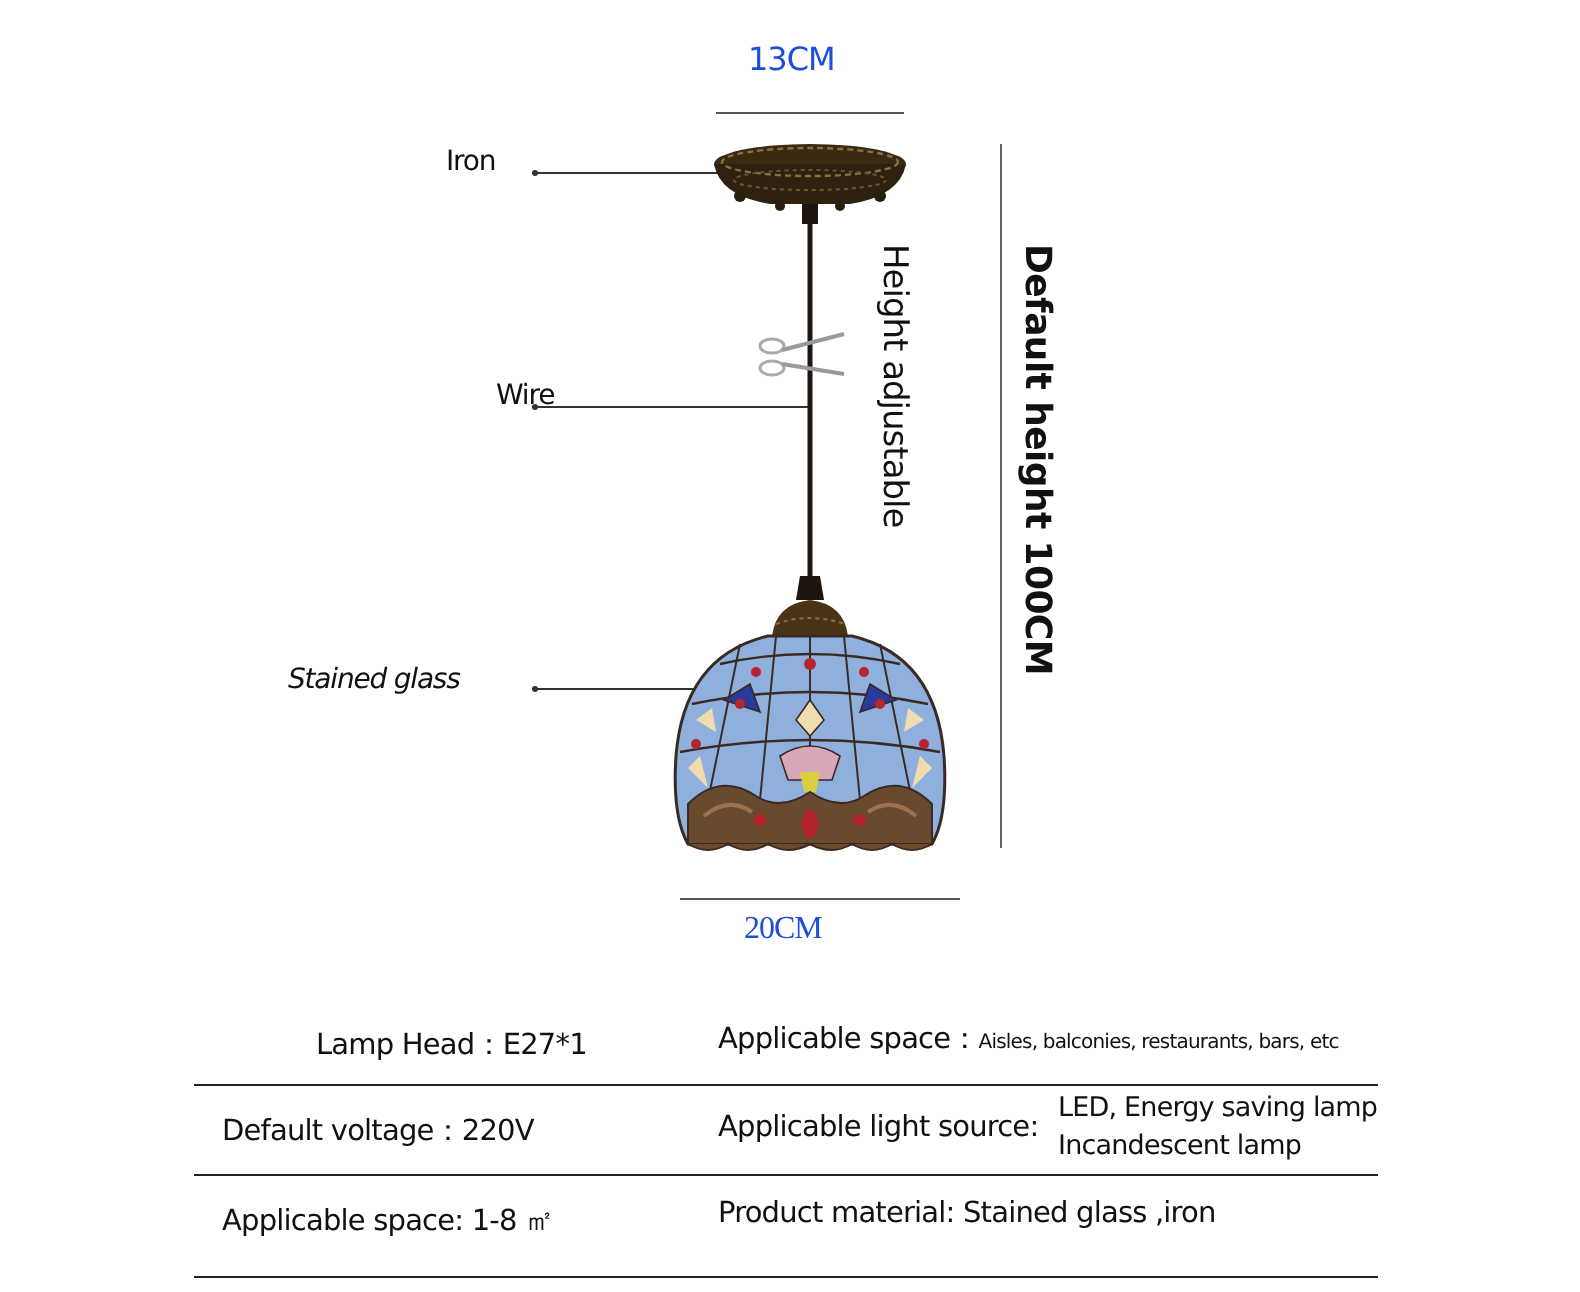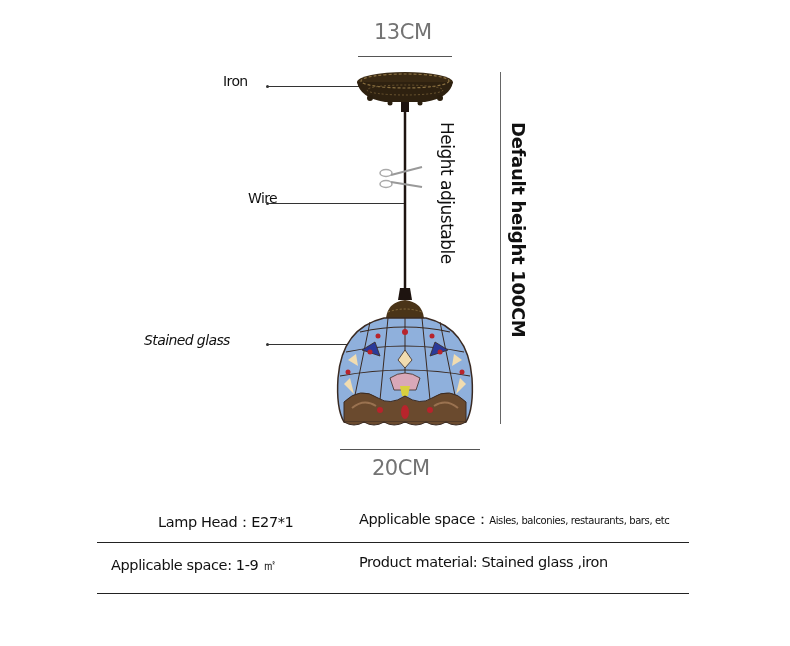--- a/index.html
+++ b/index.html
@@ -1,39 +1,39 @@
 <!DOCTYPE html>
 <html><head>
 <meta charset="utf-8">
 <style>
   html, body { margin: 0; padding: 0; background: #ffffff; }
   body { width: 790px; height: 646px; position: relative; overflow: hidden;
          font-family: "DejaVu Sans", sans-serif; color: #1a1a1a; }
   .abs { position: absolute; }
-  .dim-label { font-size: 21px; letter-spacing: -0.5px; color: #737373; }
+  .dim-label { font-size: 16px; letter-spacing: -0.5px; color: #1d4ed8; }
   .dim-line { height: 1px; background: #555; }
   .callout-label { font-size: 14px; letter-spacing: -0.6px; color: #111; }
   .callout-line { height: 1px; background: #333; }
   .callout-dot { width: 3px; height: 3px; background: #333; border-radius: 50%; }
   .vert-text { writing-mode: vertical-rl; white-space: nowrap; }
   .spec-table { position: absolute; left: 97px; top: 500px; width: 592px; }
   .spec-row { position: relative; height: 44px; border-bottom: 1.5px solid #222; }
   .spec-row.first { height: 42px; }
   .spec-cell { position: absolute; font-size: 14.5px; letter-spacing: -0.4px; color: #111; white-space: nowrap; }
   .spec-small { font-size: 10px; letter-spacing: -0.4px; }
   .spec-two { font-size: 13.5px; letter-spacing: -0.4px; line-height: 19px; }
 </style>
 </head>
 <body>
 
 <div class="abs dim-label" style="left:374px; top:20px;">13CM</div>
 <div class="abs dim-line" style="left:358px; top:56px; width:94px;"></div>
 
 <div class="abs dim-line" style="left:340px; top:449px; width:140px;"></div>
-<div class="abs dim-label" style="left:372px; top:456px;">20CM</div>
+<div class="abs dim-label" style="left:372px; top:456px;font-family:Liberation Serif, serif;">20CM</div>
 
 <div class="abs" style="left:500px; top:72px; width:1px; height:352px; background:#666;"></div>
 <div class="abs vert-text" style="left:508px; top:122px; font-size:18px; font-weight:bold; letter-spacing:-0.3px; color:#111;">Default height 100CM</div>
 <div class="abs vert-text" style="left:437px; top:122px; font-size:17px; letter-spacing:-0.5px; color:#111;">Height adjustable</div>
 
 <div class="abs callout-label" style="left:223px; top:73px;">Iron</div>
 <div class="abs callout-dot" style="left:266px; top:85px;"></div>
 <div class="abs callout-line" style="left:268px; top:86px; width:96px;"></div>
 
 <div class="abs callout-label" style="left:220px; top:190px;margin-left:28px;">Wire</div>
@@ -114,24 +114,34 @@
 
 <div class="spec-table">
   <div class="spec-row first">
     <span class="spec-cell" style="left:14px; top:13px;margin-left:47px;">
       <span>Lamp Head：</span><span>E27*1</span>
     </span>
     <span class="spec-cell" style="left:262px; top:10px;">
       <span>Applicable space：</span><span class="spec-small">Aisles, balconies, restaurants, bars, etc</span>
     </span>
   </div>
+  <div class="spec-row">
+    <span class="spec-cell" style="left:14px; top:13px;">
+      <span>Default voltage：</span><span>220V</span>
+    </span>
+    <span class="spec-cell" style="left:262px; top:13px;">Applicable light source:</span>
+    <div class="spec-cell spec-two" style="left:432px; top:2px;">
+      <div>LED, Energy saving lamp</div>
+      <div>Incandescent lamp</div>
+    </div>
+  </div>
   <div class="spec-row" style="height:50px;">
     <span class="spec-cell" style="left:14px; top:13px;">
       <span>Applicable space:</span>
-      <span>1-9 ㎡</span>
+      <span>1-8 ㎡</span>
     </span>
     <span class="spec-cell" style="left:262px; top:11px;">
       <span>Product material:</span>
       <span>Stained glass ,iron</span>
     </span>
   </div>
 </div>
 <div class="abs" style="left:97px; top:500px; width:1px; height:1px;"></div>
 
 </body></html>

